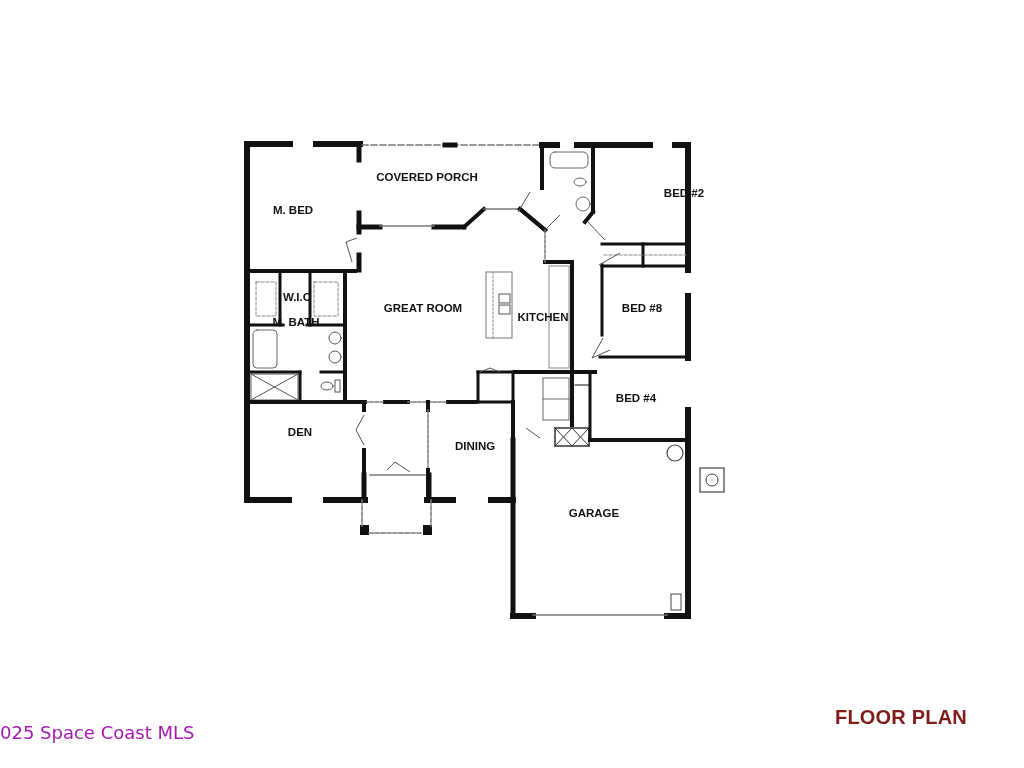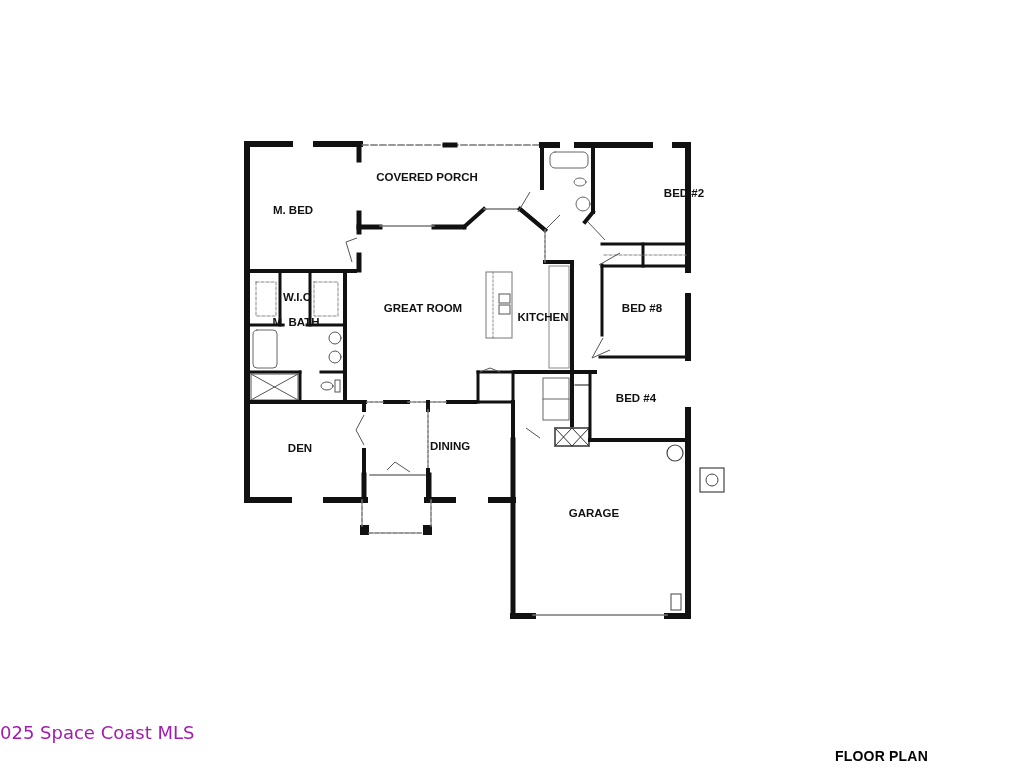--- a/index.html
+++ b/index.html
@@ -1,19 +1,19 @@
 <!DOCTYPE html>
 <html><head>
 <meta charset="utf-8">
 <style>
   html, body { margin:0; padding:0; background:#ffffff; }
   body { width:1024px; height:768px; position:relative; overflow:hidden; font-family:"Liberation Sans", sans-serif; }
   #plan { position:absolute; left:0; top:0; }
   .room-label { position:absolute; font-family:"Liberation Sans", sans-serif; font-weight:bold; font-size:11.5px; color:#111; white-space:nowrap; transform:translate(-50%,-50%); }
-  .title { position:absolute; left:835px; top:748px; font-family:"Liberation Sans", sans-serif; font-weight:bold; font-size:14px; color:#000000; letter-spacing:0.2px; }
+  .title { position:absolute; left:835px; top:706px; font-family:"Liberation Sans", sans-serif; font-weight:bold; font-size:20px; color:#7f1d1d; letter-spacing:0.2px; }
   .copyright { position:absolute; left:0; top:722px; font-family:"DejaVu Sans", sans-serif; font-size:18px; color:#a21caf; font-weight:normal; }
 </style>
 </head>
 <body>
 
 <svg id="plan" width="1024" height="768" viewBox="0 0 1024 768" xmlns="http://www.w3.org/2000/svg">
   <g stroke="#111" fill="none" stroke-linecap="square">
 
     <line x1="247" y1="144" x2="247" y2="500" stroke-width="6"></line>
 
@@ -178,18 +178,18 @@
 
 <div class="room-label" style="left:293px;top:210px;">M. BED</div>
 <div class="room-label" style="left:427px;top:177px;">COVERED PORCH</div>
 <div class="room-label" style="left:636px;top:193px;margin-left:48px;">BED #2</div>
 <div class="room-label" style="left:297px;top:297px;">W.I.C</div>
 <div class="room-label" style="left:423px;top:308px;">GREAT ROOM</div>
 <div class="room-label" style="left:543px;top:317px;">KITCHEN</div>
 <div class="room-label" style="left:642px;top:308px;">BED #8</div>
 <div class="room-label" style="left:296px;top:322px;">M. BATH</div>
 <div class="room-label" style="left:636px;top:398px;">BED #4</div>
-<div class="room-label" style="left:300px;top:448px;">DEN</div>
-<div class="room-label" style="left:450px;top:446px;">DINING</div>
+<div class="room-label" style="left:300px;top:432px;">DEN</div>
+<div class="room-label" style="left:475px;top:446px;">DINING</div>
 <div class="room-label" style="left:594px;top:513px;">GARAGE</div>
 
 <div class="title">FLOOR PLAN</div>
 <div class="copyright">025 Space Coast MLS</div>
 
 </body></html>

